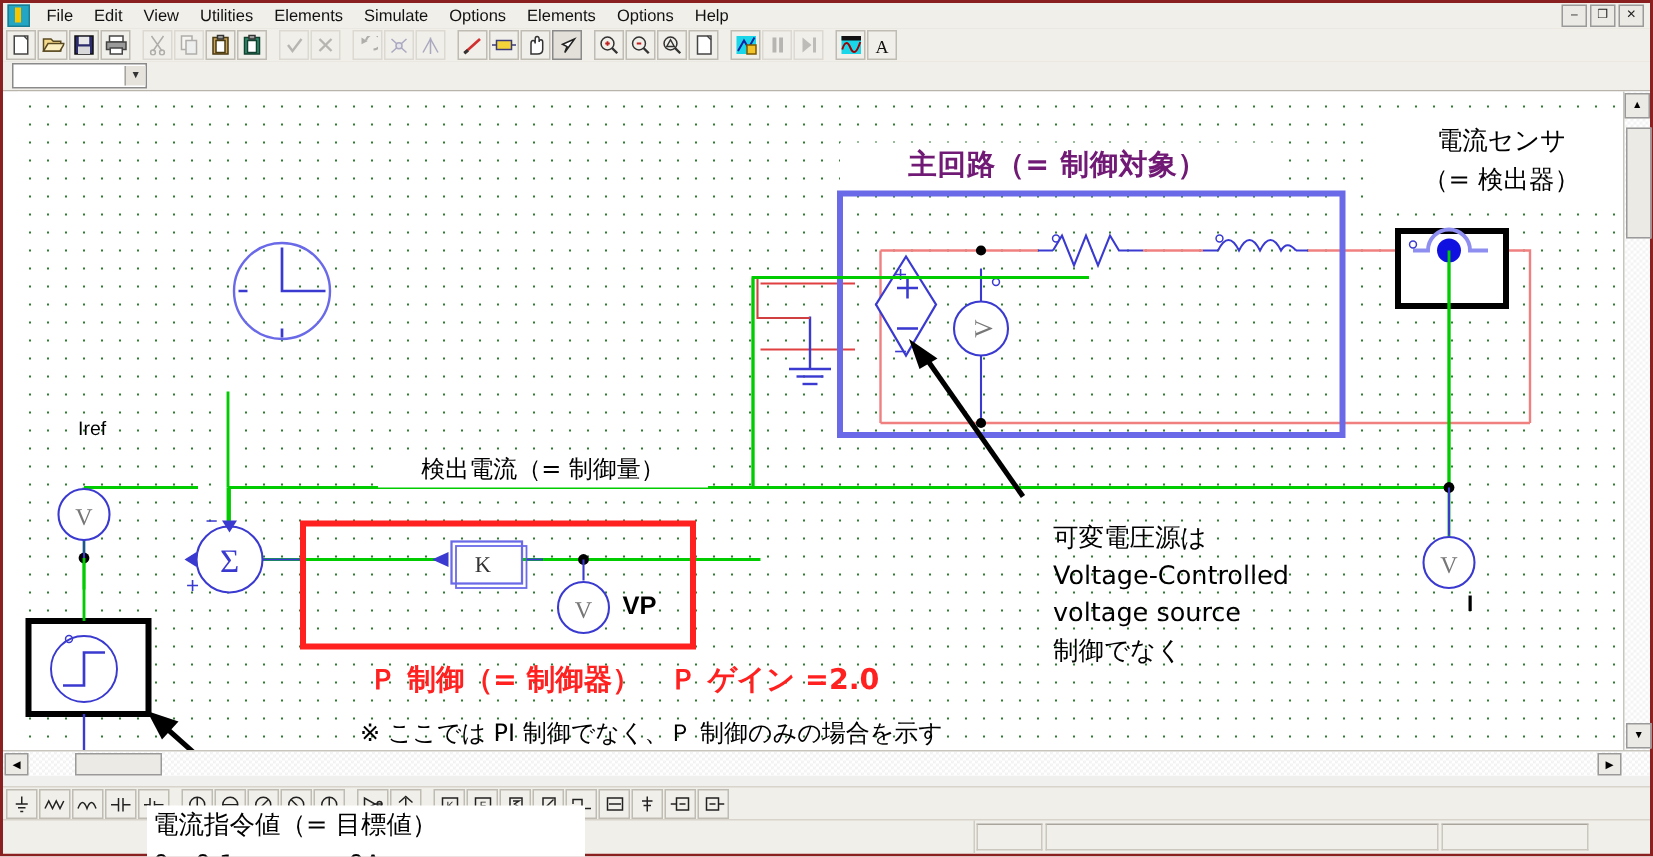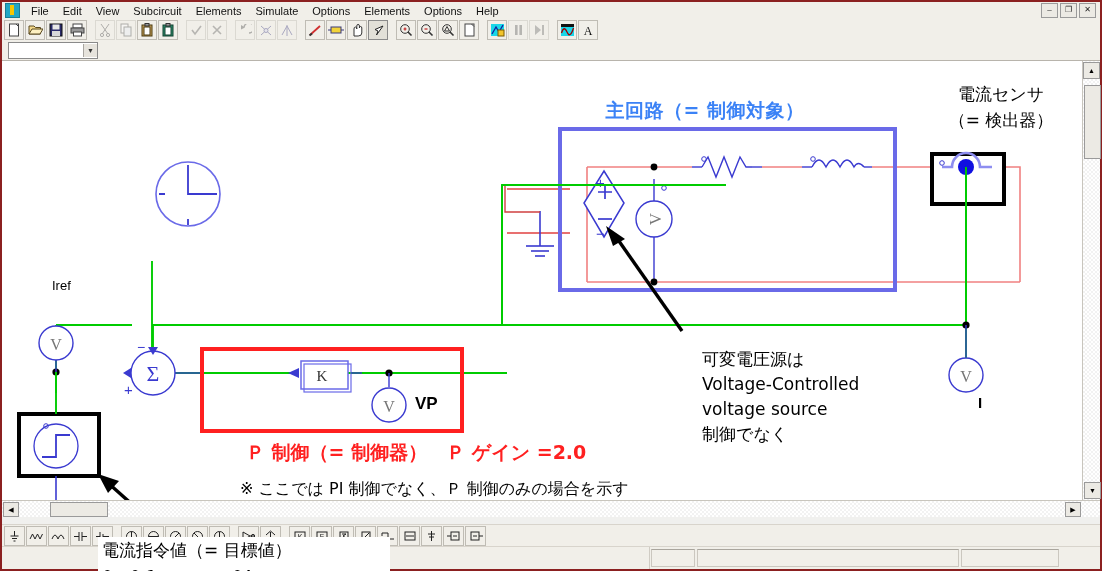--- a/index.html
+++ b/index.html
@@ -121,21 +121,21 @@
   .st-b{width:260px;border:1px solid #cbc7bf;border-top:1px solid #a9a59d;margin:2px 1px;}
   .st-c{width:96px;border:1px solid #cbc7bf;border-top:1px solid #a9a59d;margin:2px 1px;}
   .st-d{width:40px;}
 
   
   .ov{position:absolute;}
   .jp{font-family:"DejaVu Sans","Liberation Sans",sans-serif;}
 
   .lbl-main{
     left:548px;top:34px;width:290px;height:30px;background:#fff;
-    color:#3b82f6;font-weight:bold;font-size:19px;text-align:center;line-height:30px;
+    color:#701a75;font-weight:bold;font-size:19px;text-align:center;line-height:30px;
     letter-spacing:.5px;
   }
   .lbl-sensor{
     left:906px;top:20px;width:166px;height:52px;background:#fff;
     color:#000;font-size:17px;text-align:center;line-height:26px;
   }
   .lbl-detect{
     left:240px;top:240px;width:220px;height:24px;background:#fff;
     color:#000;font-size:16px;text-align:center;line-height:24px;
   }
@@ -162,21 +162,21 @@
 </head>
 <body>
 
 <div class="app">
 
   <div class="menubar">
     <div class="applogo"></div>
     <div class="menuitem">File</div>
     <div class="menuitem">Edit</div>
     <div class="menuitem">View</div>
-    <div class="menuitem">Subcircuit</div>
+    <div class="menuitem">Utilities</div>
     <div class="menuitem">Elements</div>
     <div class="menuitem">Simulate</div>
     <div class="menuitem">Options</div>
     <div class="menuitem">Elements</div>
     <div class="menuitem">Options</div>
     <div class="menuitem">Help</div>
     <div class="win-btns">
       <div class="win-btn">–</div>
       <div class="win-btn">❐</div>
       <div class="win-btn">✕</div>
@@ -556,20 +556,21 @@
 
       </svg>
 
       <div class="ov lbl-main jp">主回路（= 制御対象）</div>
 
       <div class="ov lbl-sensor jp">
         <div>電流センサ</div>
         <div>（= 検出器）</div>
       </div>
 
+      <div class="ov lbl-detect jp">検出電流（= 制御量）</div>
 
       <div class="ov lbl-iref">Iref</div>
 
       <div class="ov lbl-vp">VP</div>
 
       <div class="ov lbl-i">I</div>
 
       <div class="ov lbl-pgain jp">Ｐ 制御（= 制御器）　Ｐ ゲイン =2.0</div>
 
       <div class="ov lbl-note jp">※ ここでは PI 制御でなく、Ｐ 制御のみの場合を示す</div>

